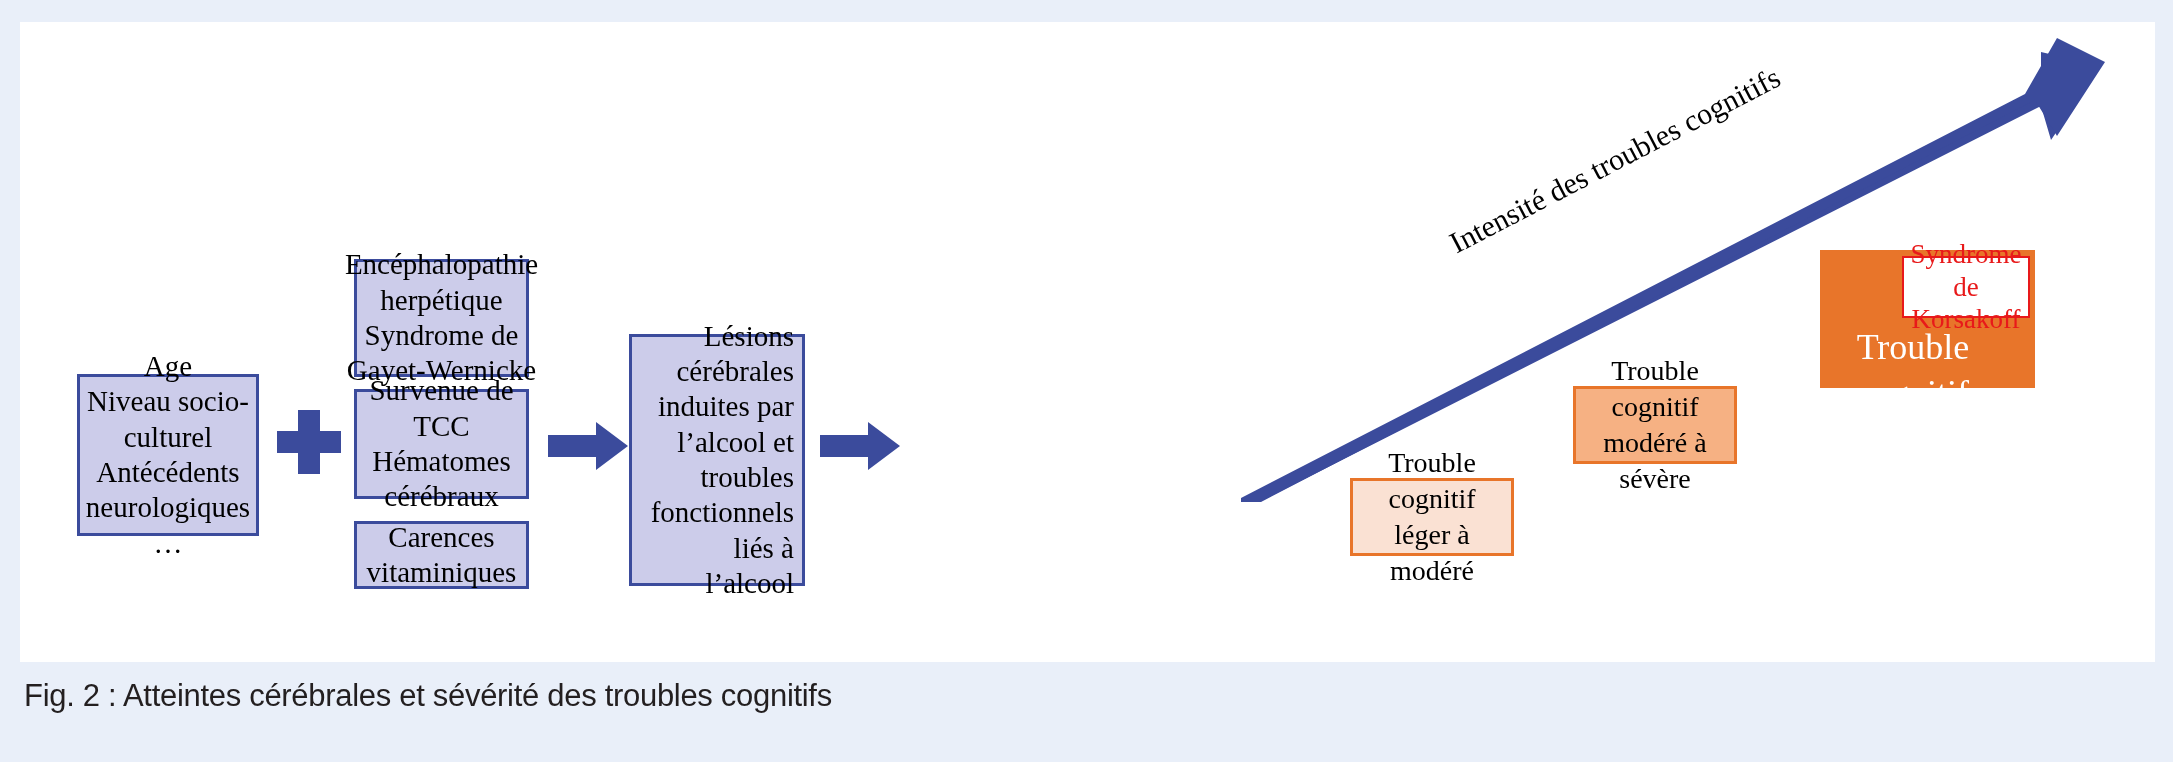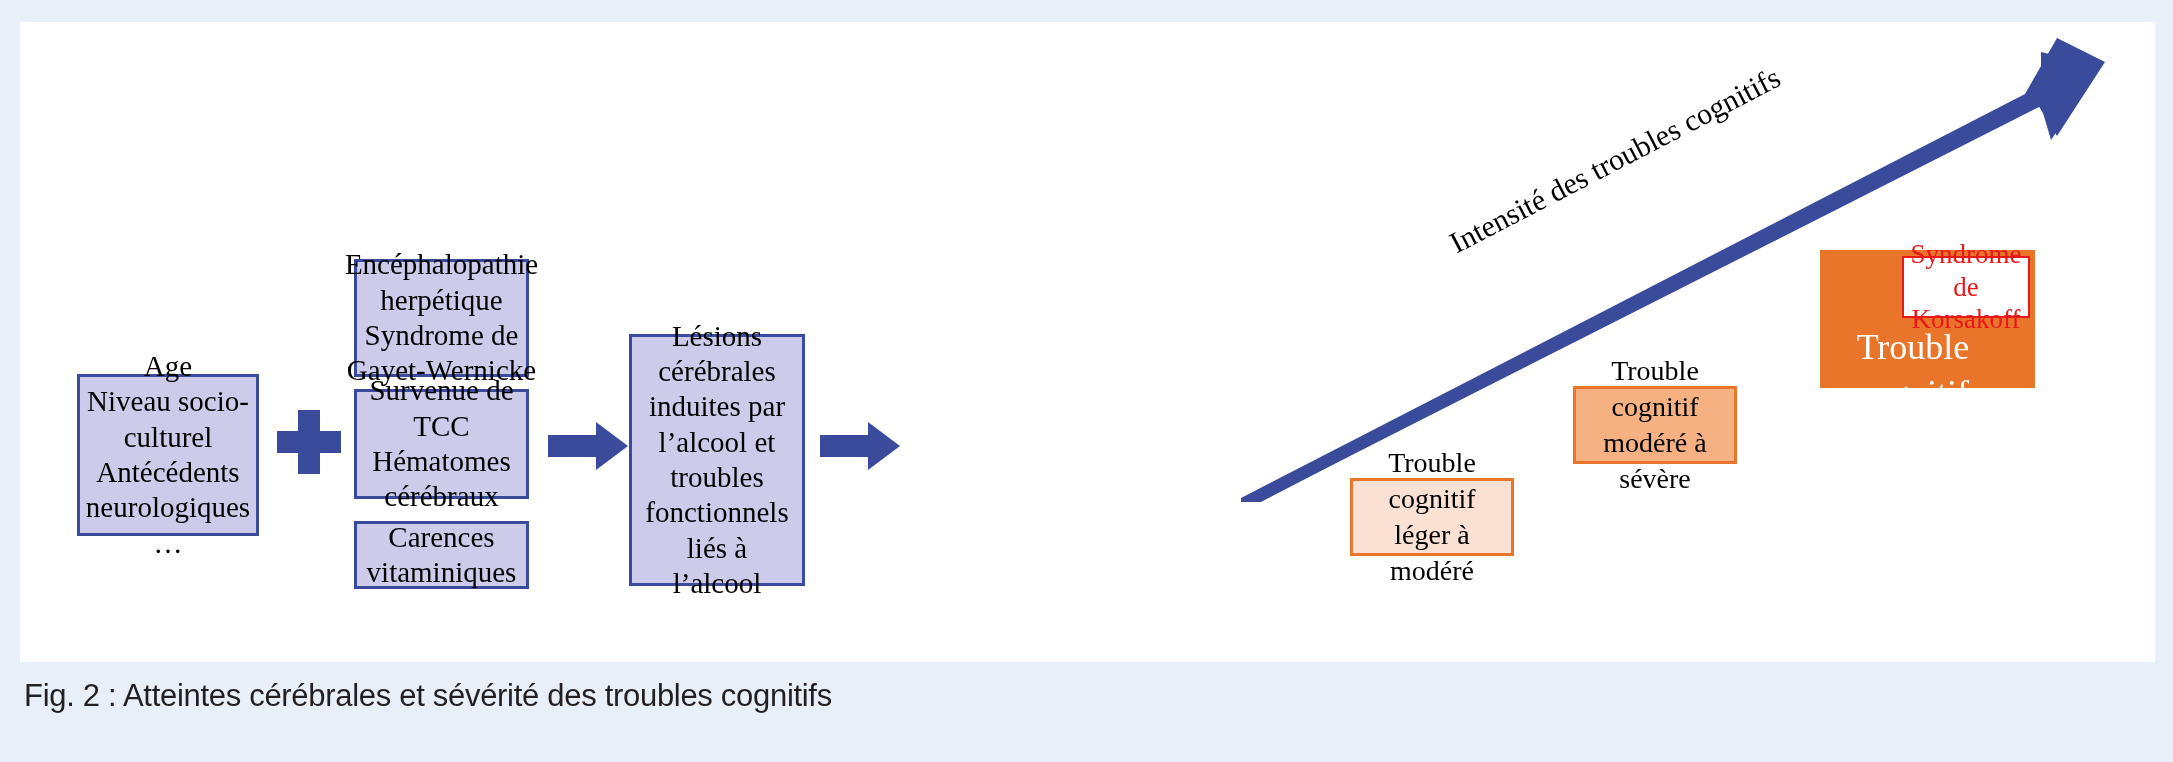--- a/index.html
+++ b/index.html
@@ -64,21 +64,21 @@
     align-items: center;
     justify-content: center;
     text-align: center;
     color: #000000;
     font-size: 29px;
     line-height: 1.22;
     padding: 4px 8px;
   }
 
   #box-factors      { left: 57px;  top: 352px; width: 182px; height: 162px; }
-  #box-lesions      { left: 609px; top: 312px; width: 176px; height: 252px; }
+  #box-lesions      { left: 609px; top: 312px; width: 176px; height: 252px; text-align: right; }
 
   #stack-group      { position: absolute; left: 334px; top: 237px; width: 175px; }
   #stack-encephalo  { position: relative; left: 0; top: 0;  width: 175px; height: 118px; }
   #stack-tcc        { position: relative; left: 0; top: 0;  width: 175px; height: 110px; margin-top: 12px; }
   #stack-carences   { position: relative; left: 0; top: 0;  width: 175px; height: 68px;  margin-top: 22px; }
   #stack-group .blue-box { position: relative; }
 
   
   #plus-sign {
     position: absolute;

